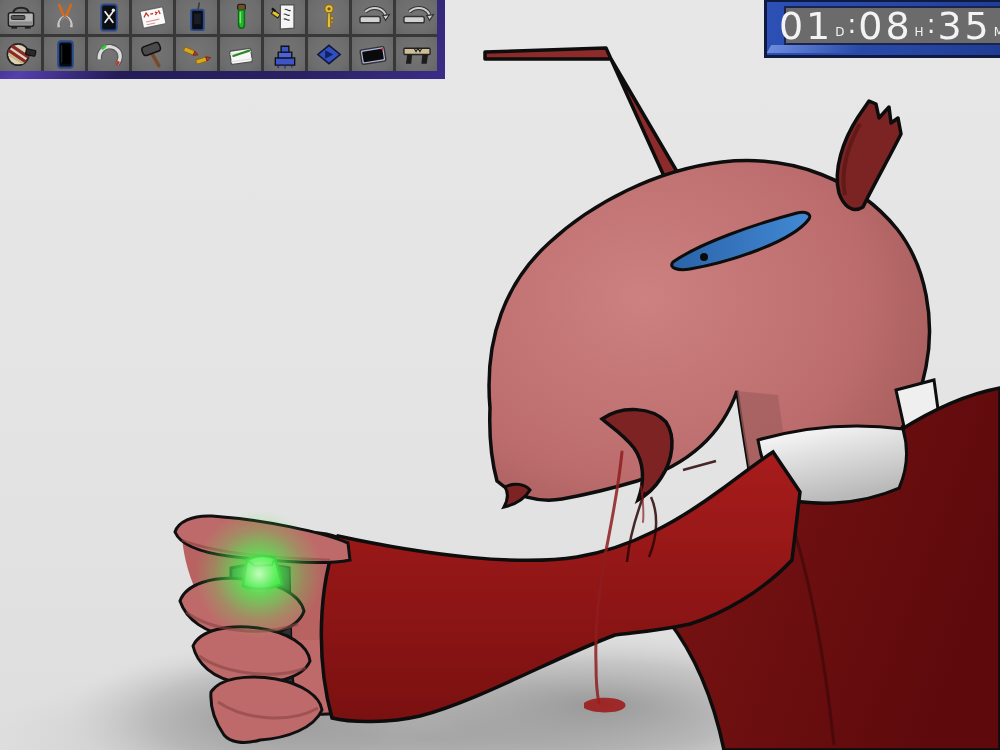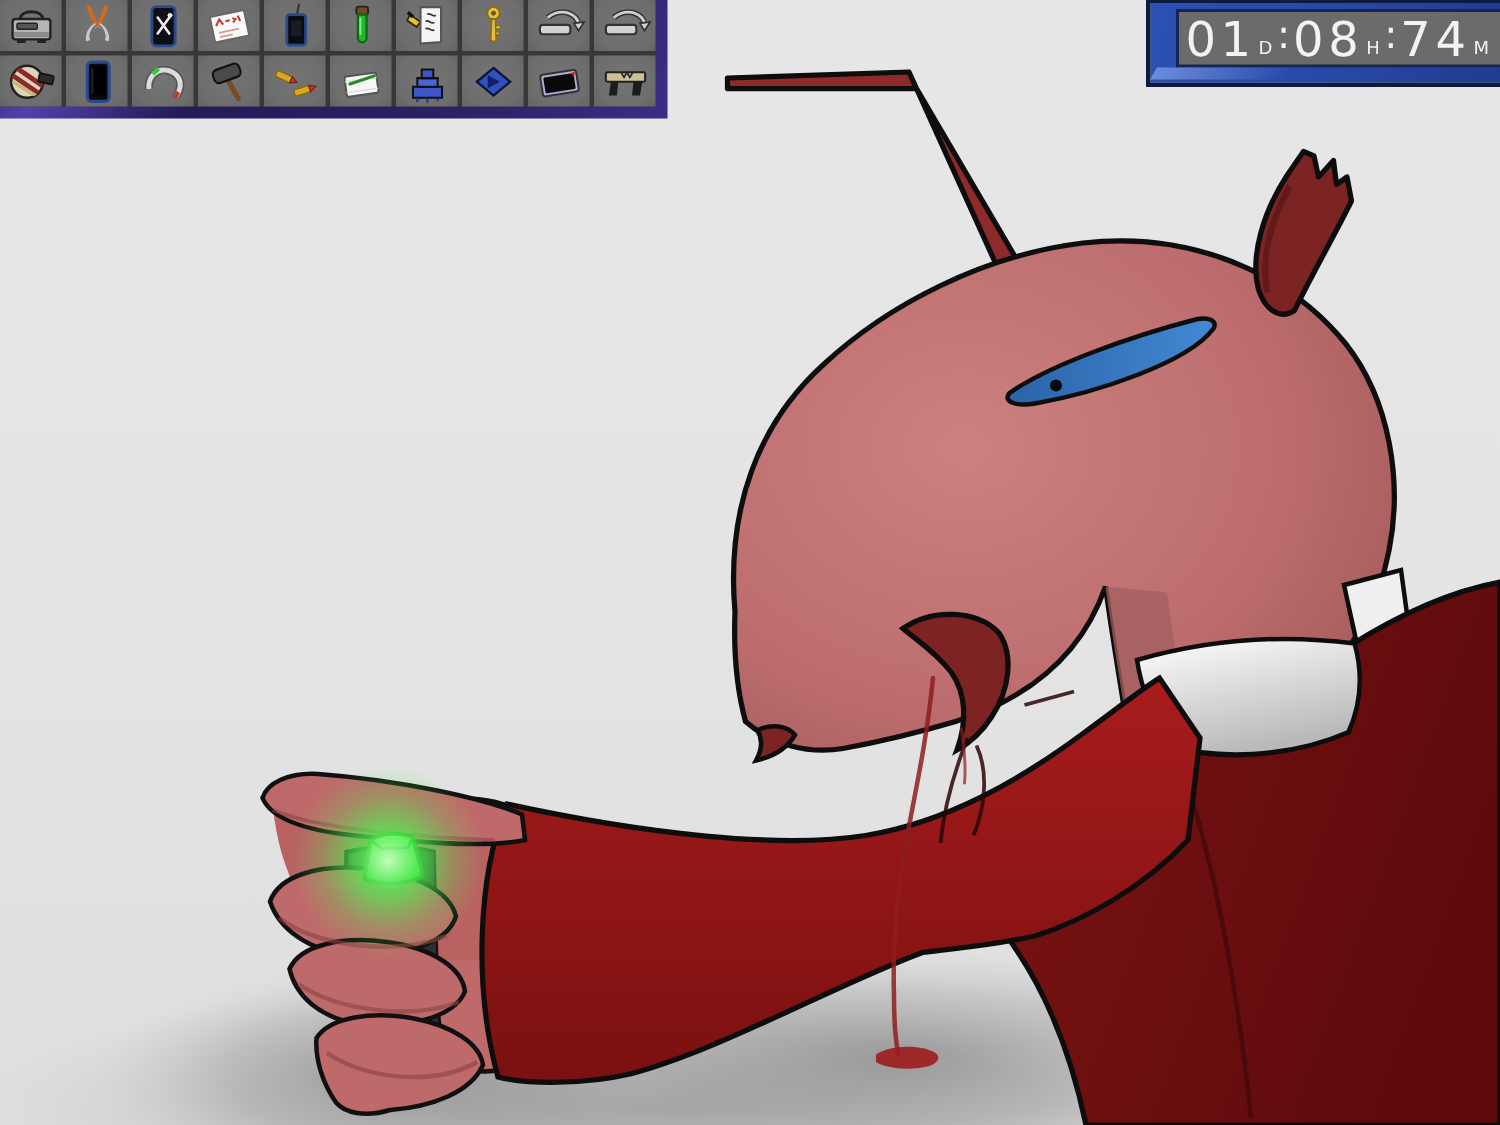--- a/index.html
+++ b/index.html
@@ -41,21 +41,21 @@
     background:linear-gradient(90deg,rgba(160,190,255,.55),rgba(160,190,255,0));
     transform:skewX(-30deg);
   }
   .timer-inner{
     position:absolute;left:17px;top:4px;right:0;bottom:10px;
     background:#6b6b6b;
     border:2px solid #1a2450;border-right:none;
     display:flex;align-items:center;justify-content:center;
     color:#f3f3f3;
   }
-  .t-num{font-size:32px;letter-spacing:3px;font-weight:400;line-height:1;}
+  .t-num{font-size:38px;letter-spacing:3px;font-weight:400;line-height:1;}
   .t-unit{font-size:12px;text-transform:uppercase;margin:12px 3px 0 2px;}
   .t-colon{font-size:26px;margin:0 2px 4px 0;}
 </style>
 </head>
 <body>
 
 <svg id="scene" viewBox="0 0 1000 750">
   <defs>
     <radialGradient id="hg" cx="0.35" cy="0.38" r="0.9">
       <stop offset="0" stop-color="#cd8181"></stop>
@@ -365,16 +365,16 @@
 </div>
 
 <div class="timer">
   <div class="timer-inner">
     <span class="t-num">01</span>
       <span class="t-unit">d</span>
     <span class="t-colon">:</span>
     <span class="t-num">08</span>
       <span class="t-unit">h</span>
     <span class="t-colon">:</span>
-    <span class="t-num">74</span>
+    <span class="t-num">35</span>
       <span class="t-unit">m</span>
   </div>
 </div>
 
 </body></html>

